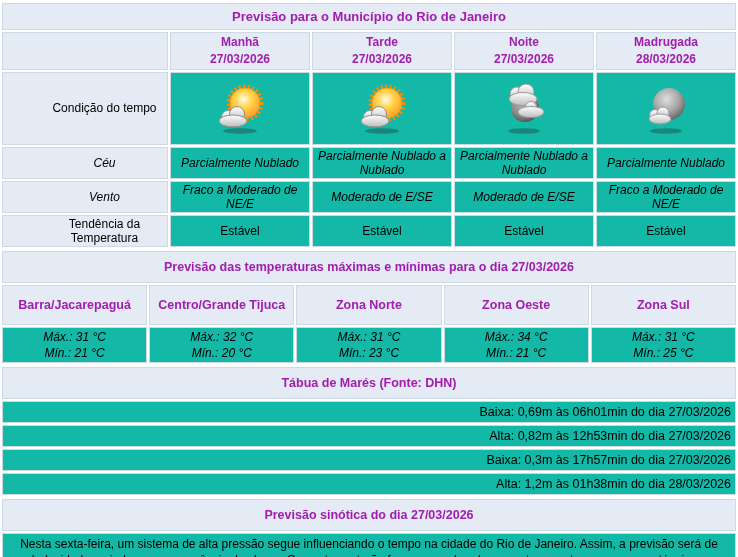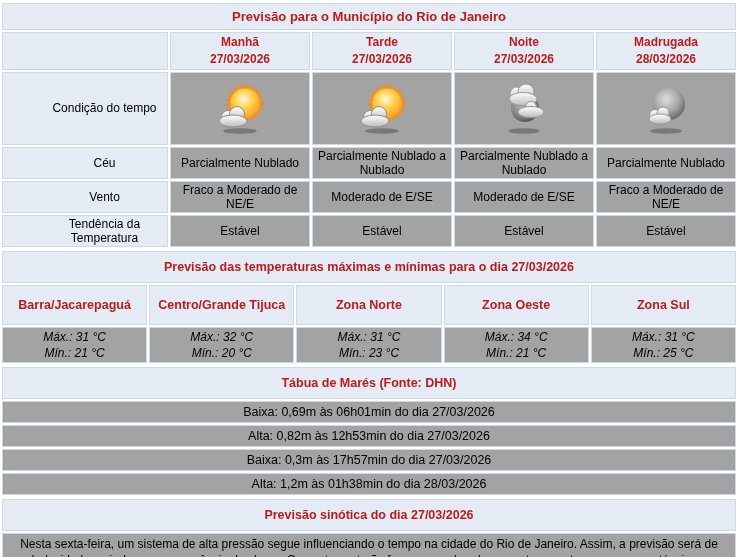--- a/index.html
+++ b/index.html
@@ -1,32 +1,32 @@
 <!DOCTYPE html>
 <html><head>
 <meta charset="utf-8">
 <style>
   html,body{margin:0;padding:0;background:#fff;}
   body{font-family:"Liberation Sans",sans-serif;}
   .page{width:738px;box-sizing:border-box;padding:1px 0;}
   table.t{width:100%;border-collapse:separate;border-spacing:2px;table-layout:fixed;}
   td{border:1px solid #ccd9e6;font-size:12px;color:#000;text-align:center;
-     vertical-align:middle;padding:1px 4px;box-sizing:border-box;background:#a3a3a3;}
+     vertical-align:middle;padding:1px 4px;box-sizing:border-box;background:#14b8a6;}
   td.hdr{background:#e4ebf4;}
-  .blue{color:#b91c1c;font-weight:bold;}
+  .blue{color:#a21caf;font-weight:bold;}
   .title-cell{height:27px;font-size:13px;}
   .colhead{height:37px;font-size:12px;line-height:1.4;}
   .rowlabel{font-weight:normal;padding-left:43px;}
   .icon-cell{height:73px;}
-  .h36{height:20px;}
+  .h36{height:20px;font-style:italic;}
   .h21{height:21px;}
   .sec{height:32px;font-size:12.5px;}
   .region{height:40px;font-size:12.5px;}
   .tempvals{height:35px;line-height:1.35;font-style:italic;}
-  .tide{height:22px;font-size:12.5px;}
+  .tide{height:22px;font-size:12.5px;text-align:right;}
   .syn-text{height:46px;font-size:12px;line-height:1.3;padding:3px 8px;}
   svg{display:block;margin:0 auto;}
 </style>
 </head>
 <body>
 
 <svg width="0" height="0" style="position:absolute">
   <defs>
     <radialGradient id="gSun" cx="45%" cy="38%" r="65%">
       <stop offset="0%" stop-color="#fffbe2"></stop>

